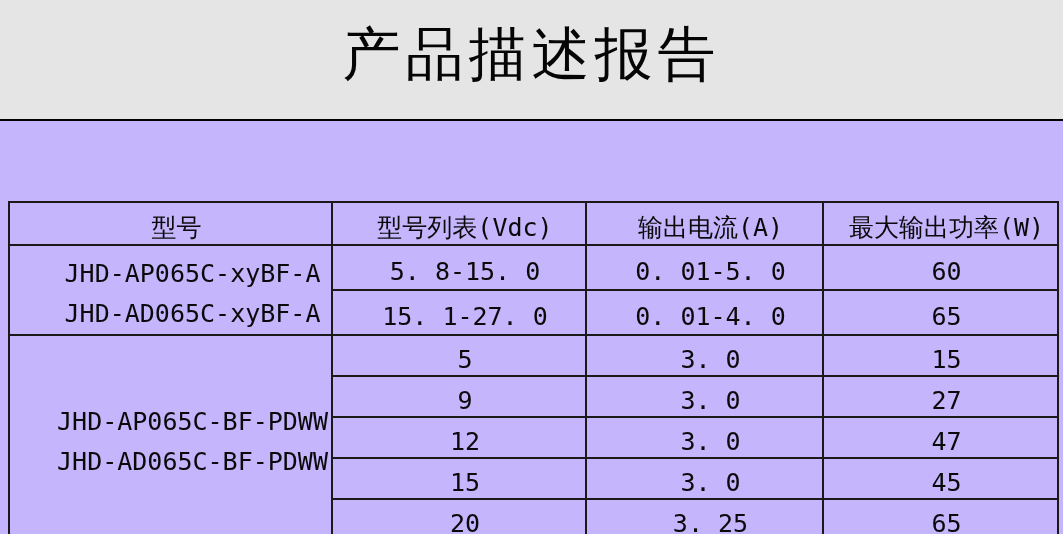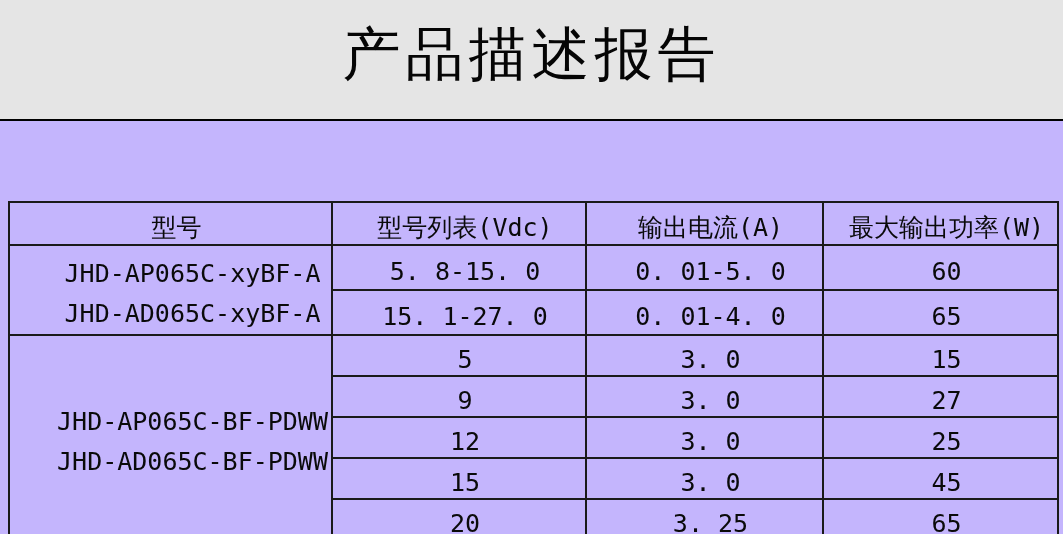--- a/index.html
+++ b/index.html
@@ -122,21 +122,21 @@
         <td>15</td>
       </tr>
       <tr class="g2-row">
         <td>9</td>
         <td>3. 0</td>
         <td>27</td>
       </tr>
       <tr class="g2-row">
         <td>12</td>
         <td>3. 0</td>
-        <td>25</td>
+        <td>47</td>
       </tr>
       <tr class="g2-row">
         <td>15</td>
         <td>3. 0</td>
         <td>45</td>
       </tr>
       <tr class="g2-row">
         <td>20</td>
         <td>3. 25</td>
         <td>65</td>

